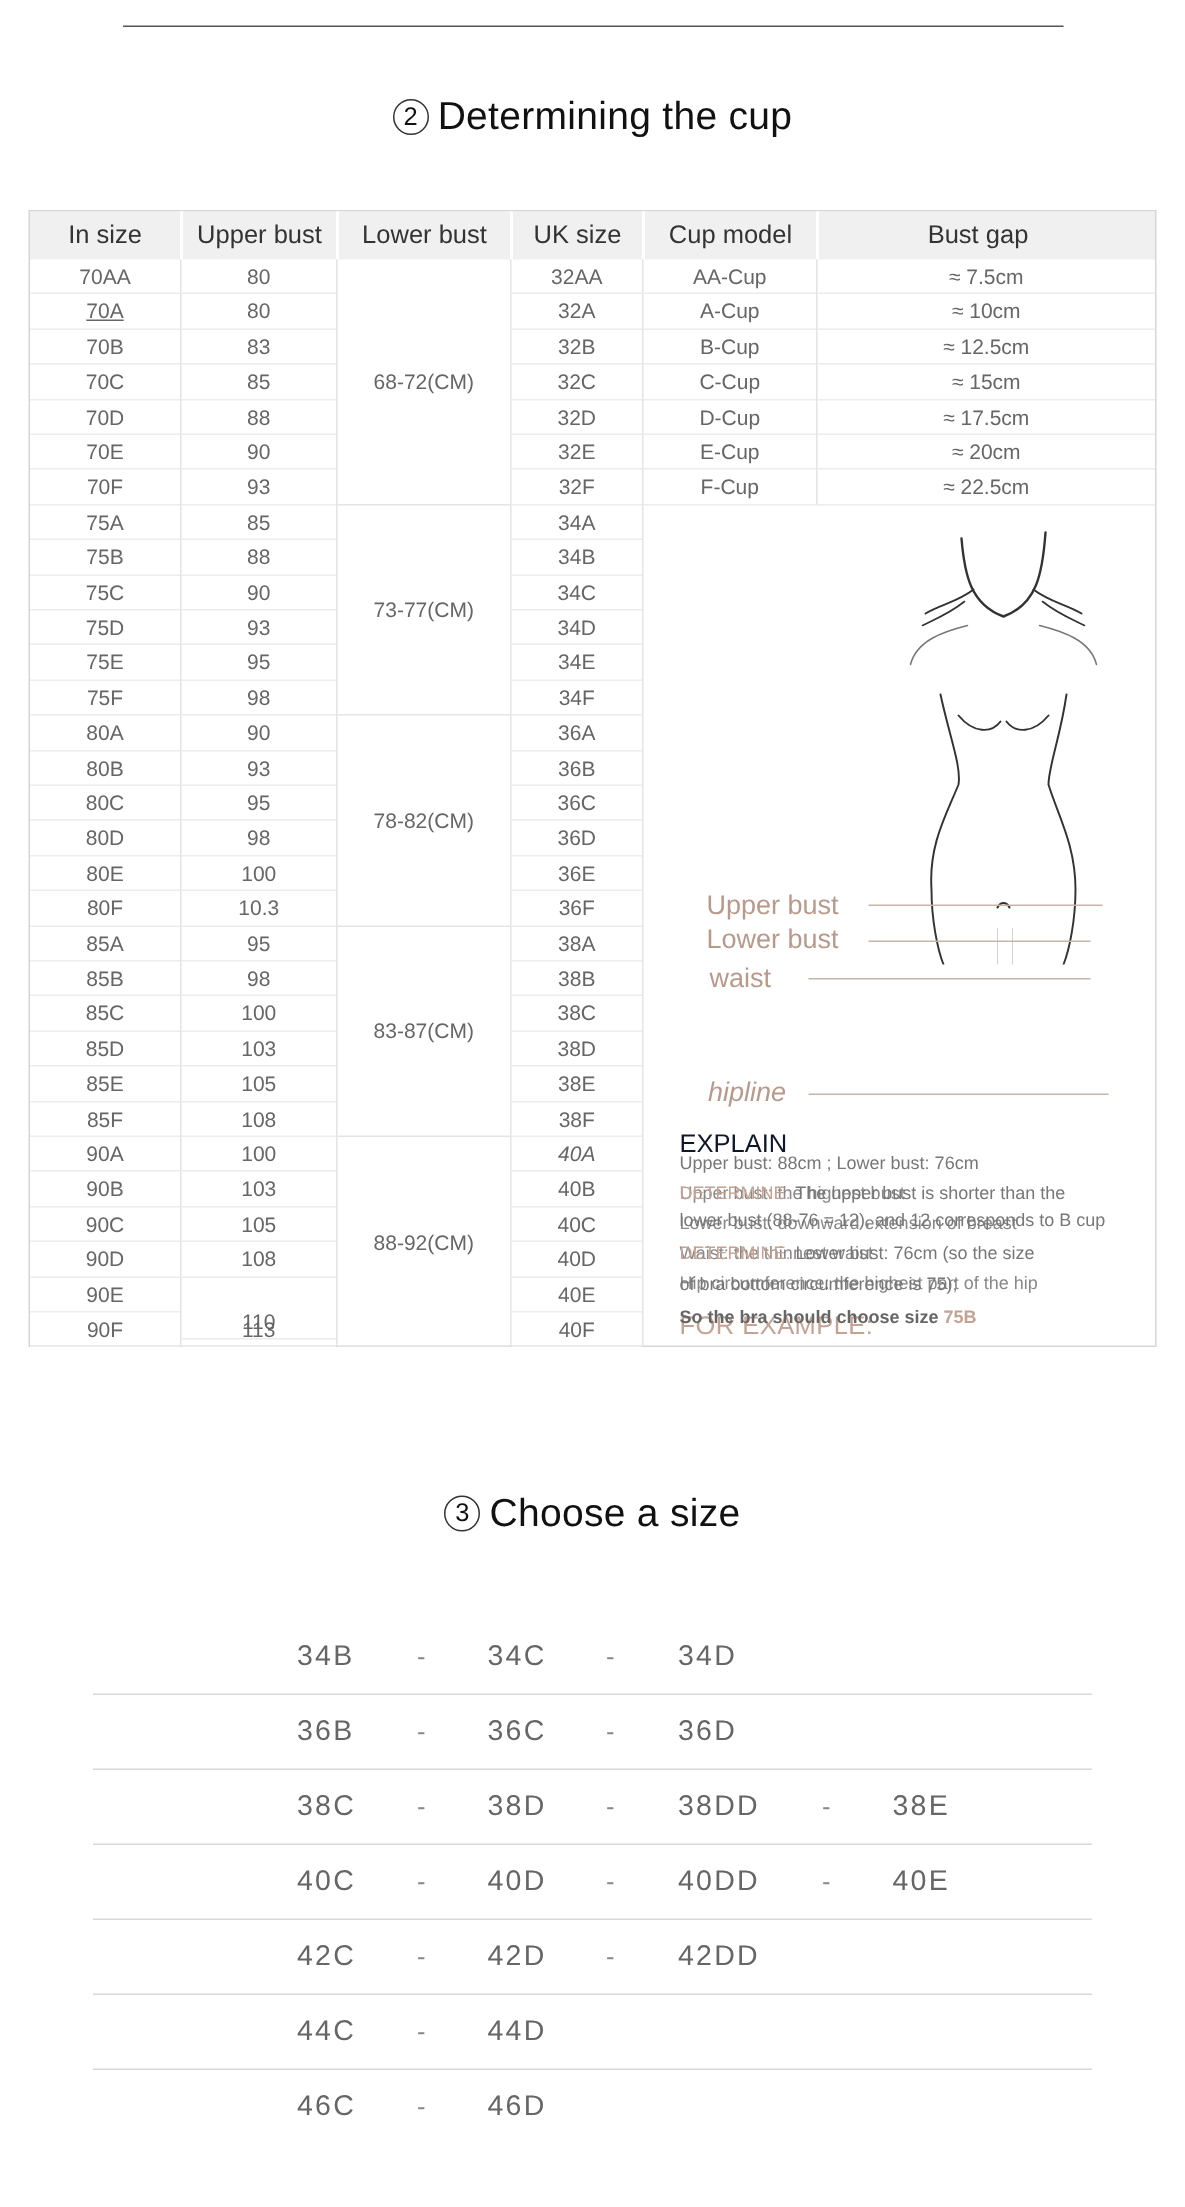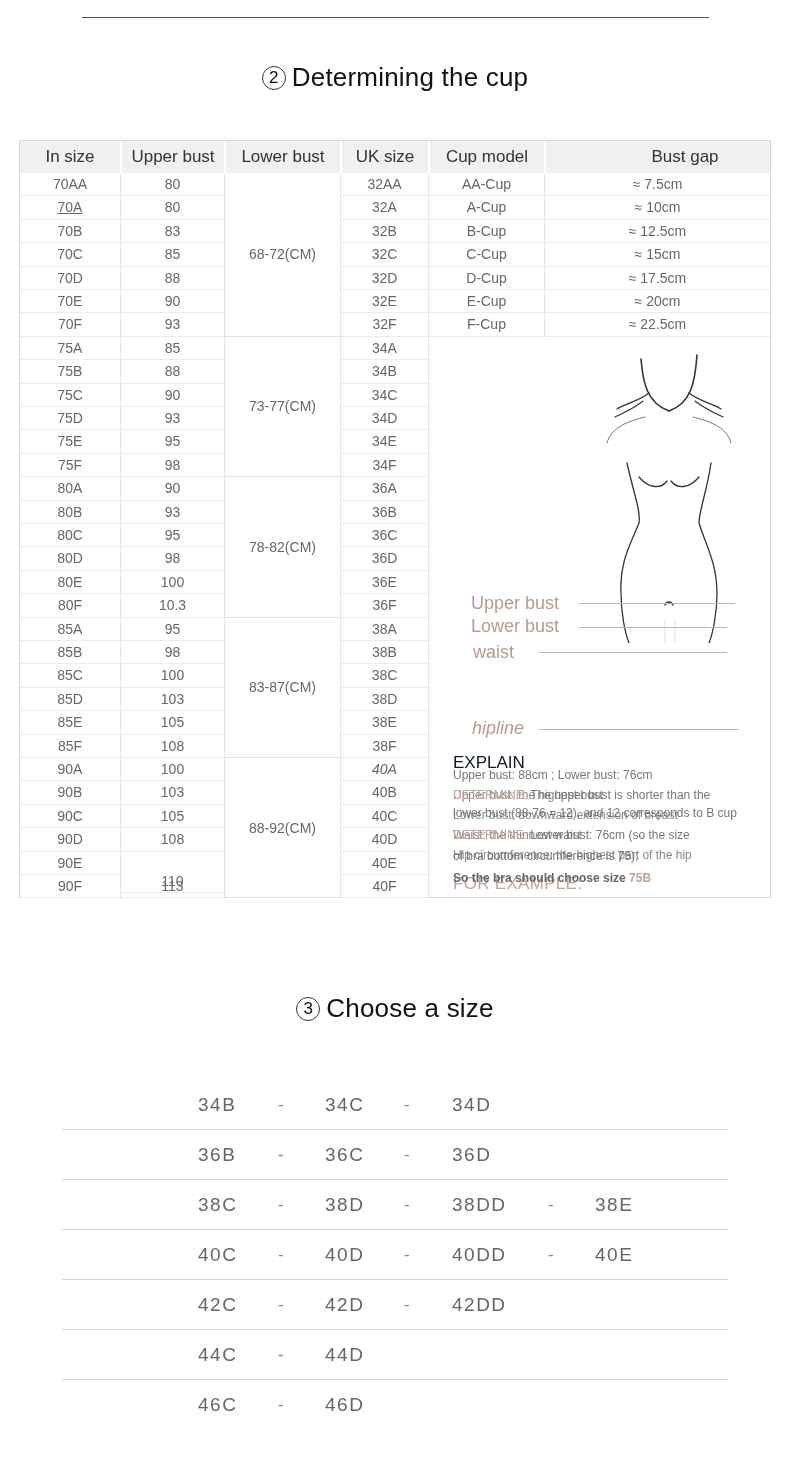--- a/index.html
+++ b/index.html
@@ -55,21 +55,21 @@
     <div class="th" style="left:0;width:100px;">In size</div>
     <div class="th-sep" style="left:100px;"></div>
     <div class="th" style="left:102px;width:102px;">Upper bust</div>
     <div class="th-sep" style="left:204px;"></div>
     <div class="th" style="left:206px;width:114px;">Lower bust</div>
     <div class="th-sep" style="left:320px;"></div>
     <div class="th" style="left:322px;width:86px;">UK size</div>
     <div class="th-sep" style="left:408px;"></div>
     <div class="th" style="left:410px;width:114px;">Cup model</div>
     <div class="th-sep" style="left:524px;"></div>
-    <div class="th" style="left:526px;width:212px;margin-left:33px;">Bust gap</div>
+    <div class="th" style="left:526px;width:212px;">Bust gap</div>
   </div>
 
   <div class="vline" style="left:100px;height:724px;"></div>
   <div class="vline" style="left:204px;height:724px;"></div>
   <div class="vline" style="left:320px;height:724px;"></div>
   <div class="vline" style="left:408px;height:724px;"></div>
   <div class="vline" style="left:524px;height:164px;"></div>
 
   <div class="col" id="col-in" style="left:0;width:100px;">
       <div class="cell" style="top: 0px;">70AA</div>

